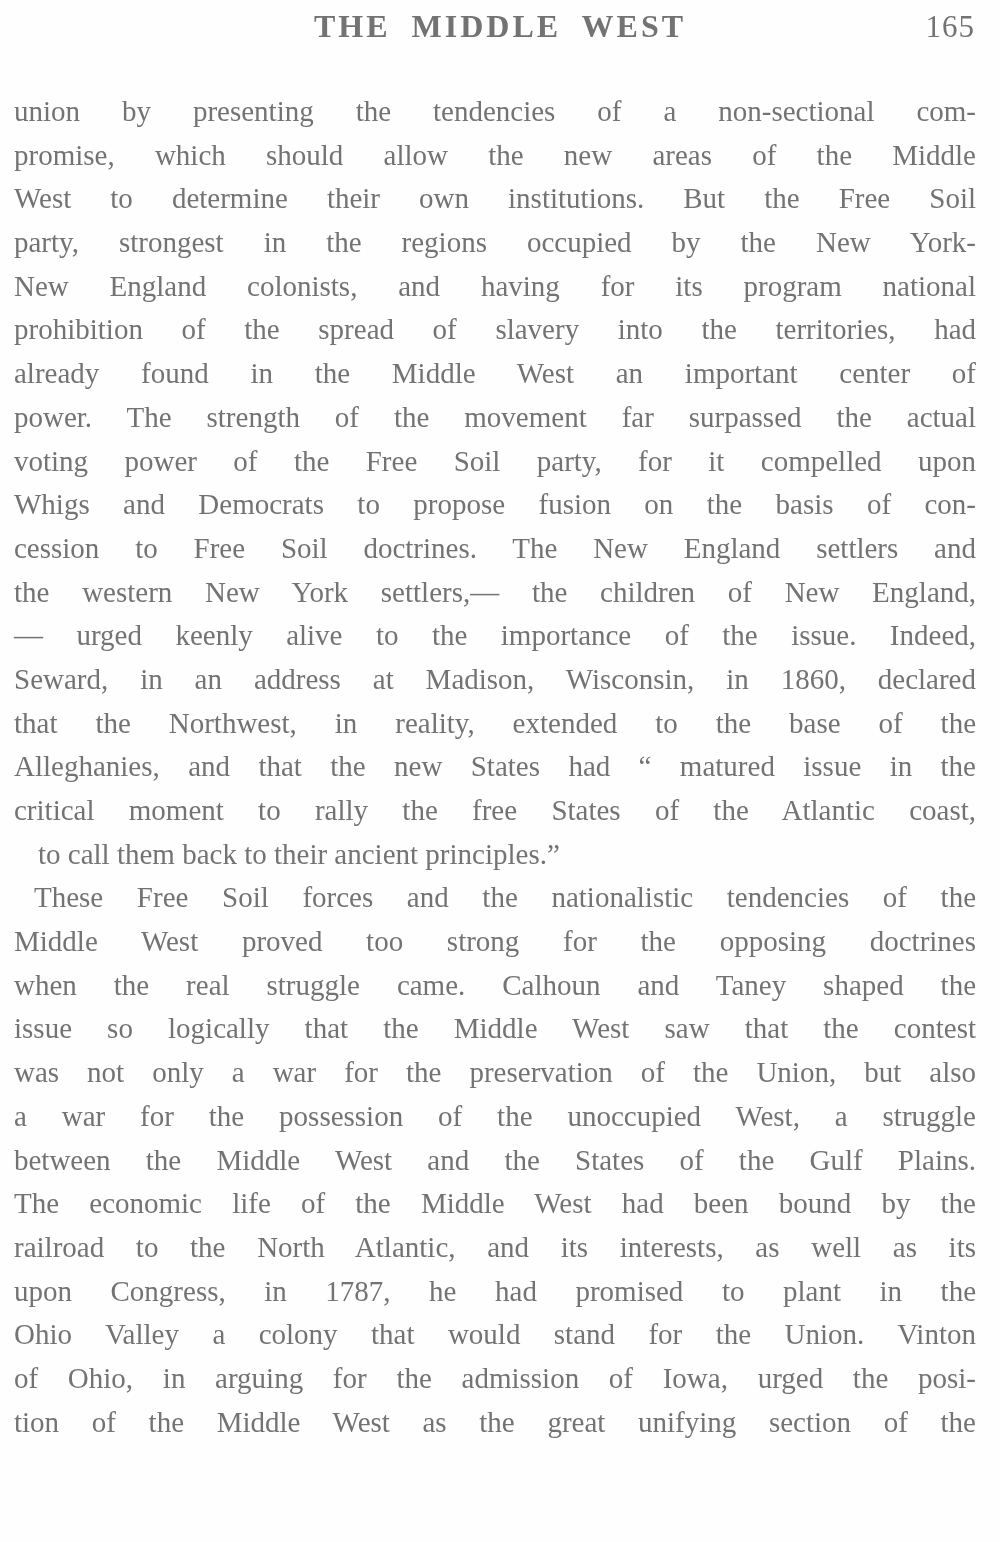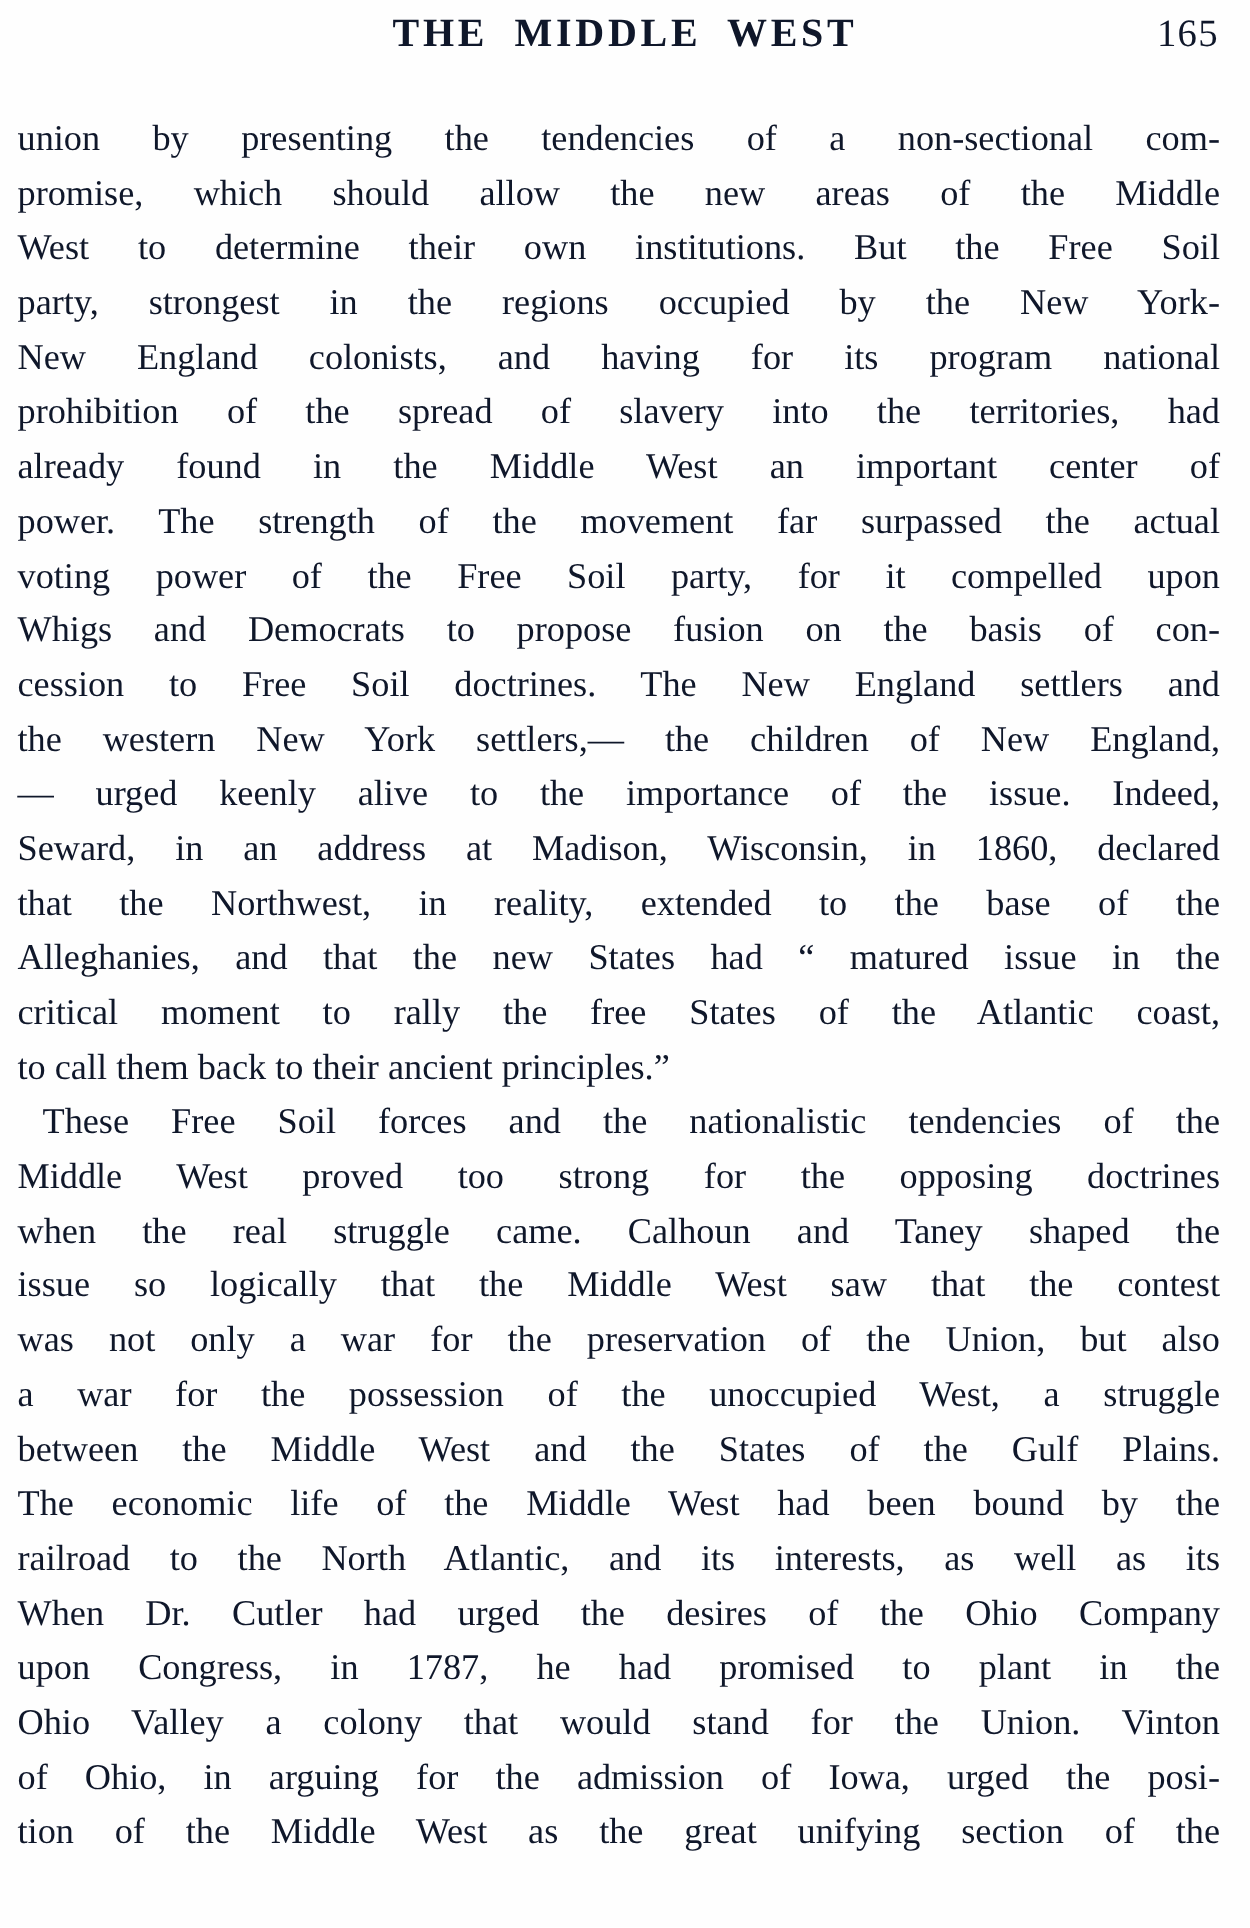--- a/index.html
+++ b/index.html
@@ -5,21 +5,21 @@
   html, body {
     margin: 0;
     padding: 0;
     background: #ffffff;
   }
   .page {
     position: relative;
     width: 1000px;
     height: 1542px;
     background: #fefefe;
-    color: #0f172a;
+    color: #737373;
     font-family: "Liberation Serif", "DejaVu Serif", serif;
     overflow: hidden;
   }
   .header {
     position: absolute;
     top: 8px;
     left: 0;
     width: 100%;
     height: 46px;
   }
@@ -58,20 +58,21 @@
     text-align-last: justify;
     text-justify: inter-word;
     white-space: nowrap;
     overflow: visible;
   }
   .line.indent {
     text-indent: 20px;
   }
   .line.last-left {
     text-align-last: left;
+    margin-left: 24px;
   }
 </style>
 </head>
 <body>
 
 <div class="page">
   <div class="header">
     <div class="running-head">THE MIDDLE WEST</div>
     <div class="page-number">165</div>
   </div>
@@ -99,20 +100,19 @@
       <div class="paragraph">
         <div class="line indent">These Free Soil forces and the nationalistic tendencies of the</div>
         <div class="line">Middle West proved too strong for the opposing doctrines</div>
         <div class="line">when the real struggle came.  Calhoun and Taney shaped the</div>
         <div class="line">issue so logically that the Middle West saw that the contest</div>
         <div class="line">was not only a war for the preservation of the Union, but also</div>
         <div class="line">a war for the possession of the unoccupied West, a struggle</div>
         <div class="line">between the Middle West and the States of the Gulf Plains.</div>
         <div class="line">The economic life of the Middle West had been bound by the</div>
         <div class="line">railroad to the North Atlantic, and its interests, as well as its</div>
-        <div class="line">When Dr. Cutler had urged the desires of the Ohio Company</div>
         <div class="line">upon Congress, in 1787, he had promised to plant in the</div>
         <div class="line">Ohio Valley a colony that would stand for the Union.  Vinton</div>
         <div class="line">of Ohio, in arguing for the admission of Iowa, urged the posi-</div>
         <div class="line">tion of the Middle West as the great unifying section of the</div>
       </div>
     </div>
 </div>
 
 </body></html>

